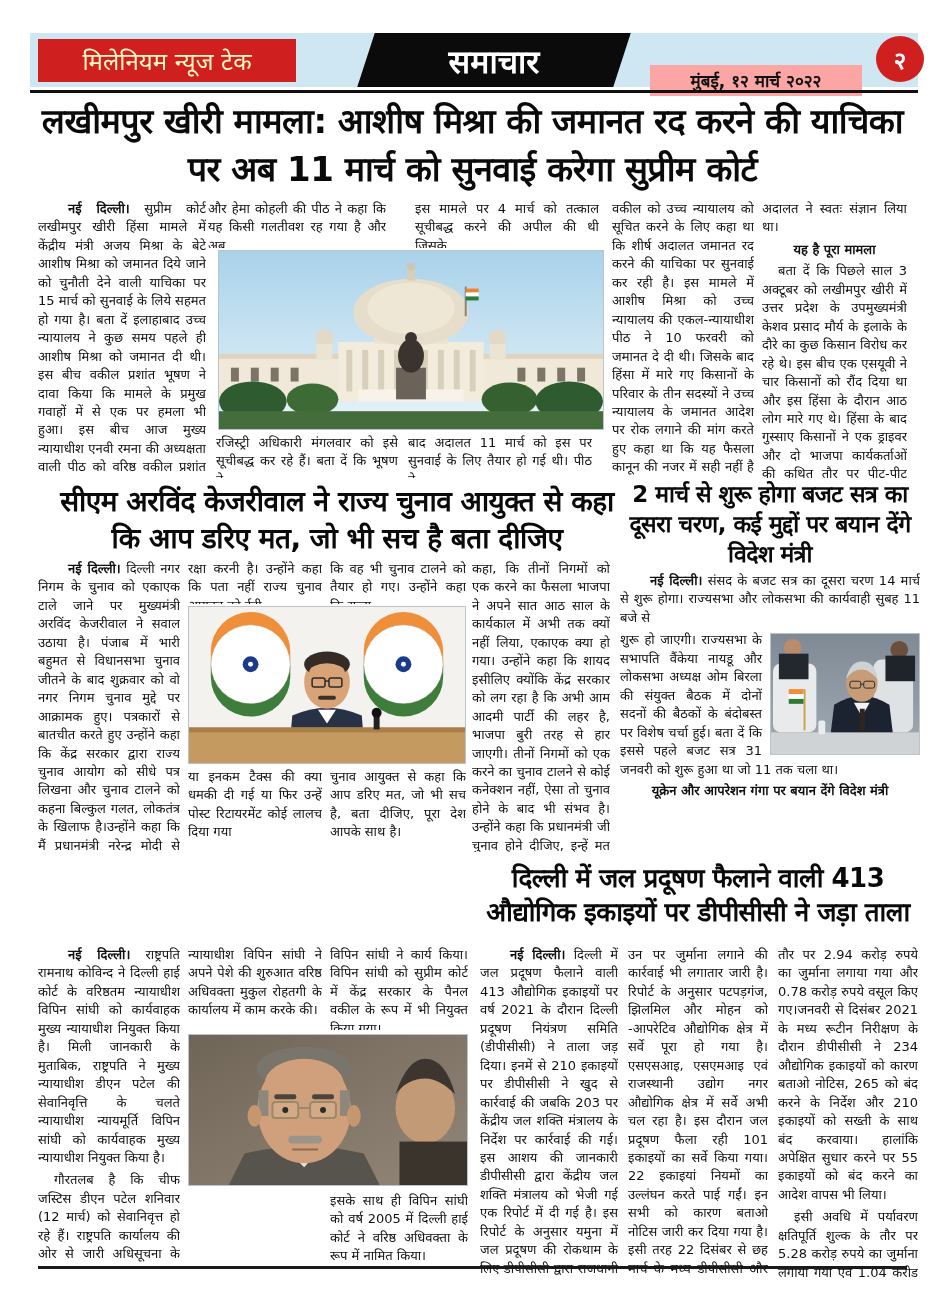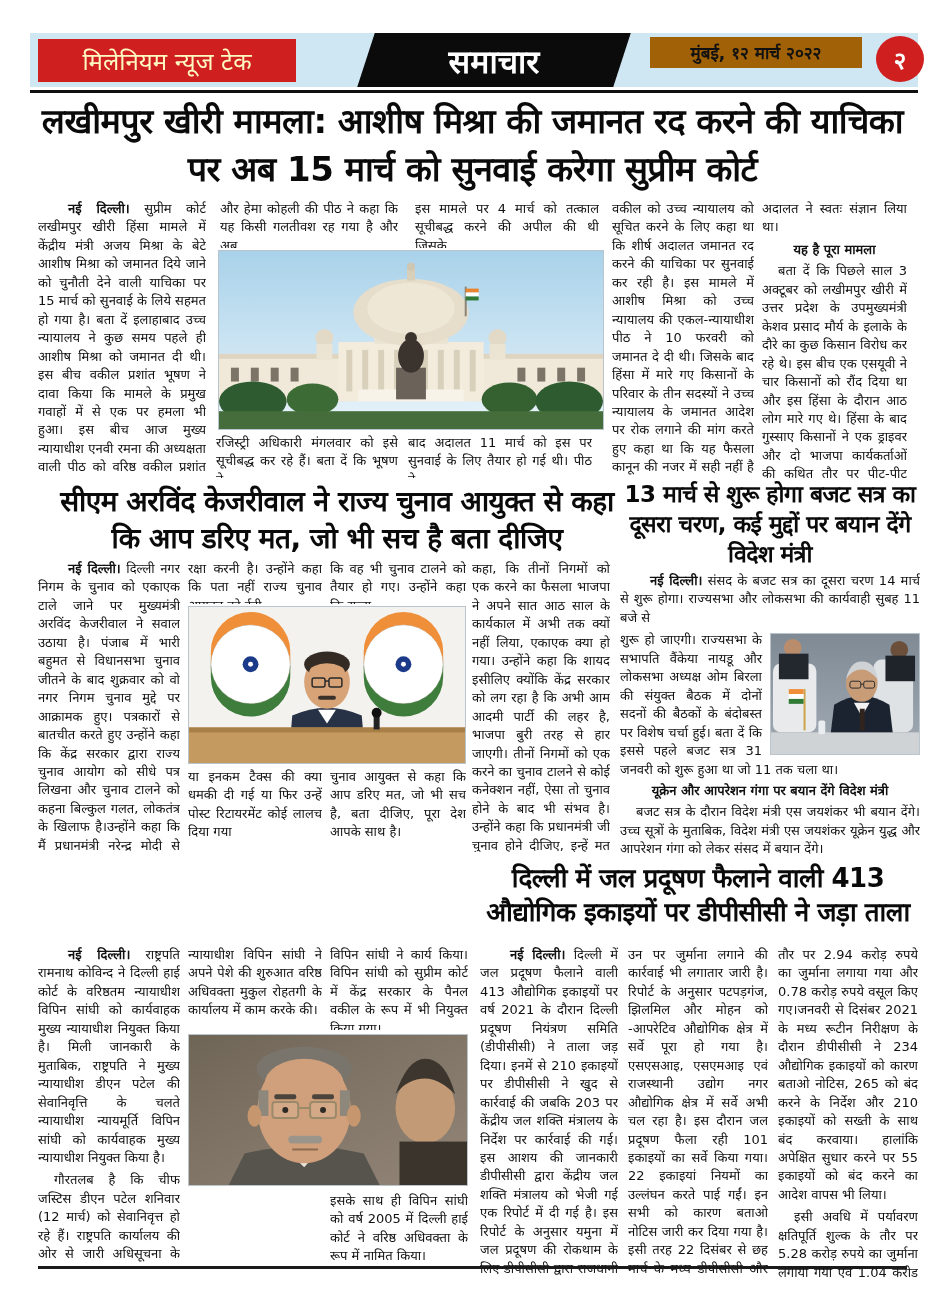--- a/index.html
+++ b/index.html
@@ -7,21 +7,21 @@
         font-family:"DejaVu Sans",sans-serif;color:#111;overflow:hidden;}
   
   .band{position:absolute;left:30px;top:33px;width:888px;height:54px;background:#cfe6f3;}
   .brandbox{position:absolute;left:38px;top:39px;width:258px;height:43px;background:#d01f1f;
             display:flex;align-items:center;justify-content:center;}
   .brandbox span{color:#fef9c3;font-weight:normal;font-size:24px;white-space:nowrap;}
   .sectab{position:absolute;left:366px;top:33px;width:256px;height:54px;background:#0b0b0b;
           transform:skewX(-18deg);}
   .sectab-label{position:absolute;left:366px;top:33px;width:256px;height:54px;display:flex;
           align-items:center;justify-content:center;color:#fff;font-weight:bold;font-size:32px;}
-  .datebox{position:absolute;left:650px;top:37px;width:212px;height:31px;background:#a16207;
+  .datebox{position:absolute;left:650px;top:65px;width:212px;height:31px;background:#fca5a5;
            display:flex;align-items:center;justify-content:center;font-weight:bold;font-size:17px;}
   .pagecircle{position:absolute;left:876px;top:36px;width:48px;height:46px;border-radius:50%;
            background:#d01f1f;display:flex;align-items:center;justify-content:center;
            color:#fff;font-weight:bold;font-size:24px;}
   .toprule{position:absolute;left:30px;top:90px;width:888px;height:3px;background:#101010;}
   .footrule{position:absolute;left:38px;top:1266px;width:869px;height:3px;background:#1a1a1a;}
   
   .hl{position:absolute;text-align:center;font-weight:bold;color:#0a0a0a;letter-spacing:-0.5px;}
   .hl1{left:34px;top:98px;width:877px;font-size:34px;line-height:1.4;}
   .hl2{left:50px;top:484px;width:574px;font-size:28px;line-height:1.32;}
@@ -46,27 +46,27 @@
   <div class="band"></div>
   <div class="brandbox">
     <span>मिलेनियम न्यूज टेक</span>
   </div>
   <div class="sectab"></div>
   <div class="sectab-label">समाचार</div>
   <div class="datebox">मुंबई, १२ मार्च २०२२</div>
   <div class="pagecircle">२</div>
   <div class="toprule"></div>
 
-  <h1 class="hl hl1" style="margin:0">लखीमपुर खीरी मामला: आशीष मिश्रा की जमानत रद करने की याचिका पर अब 15 मार्च को सुनवाई करेगा सुप्रीम कोर्ट</h1>
+  <h1 class="hl hl1" style="margin:0">लखीमपुर खीरी मामला: आशीष मिश्रा की जमानत रद करने की याचिका पर अब 11 मार्च को सुनवाई करेगा सुप्रीम कोर्ट</h1>
 
   <div class="tcol" style="left:38px;top:200px;width:168px;height:278px">
     <p class="indent"><b class="dl">नई दिल्ली।</b>
     <span>सुप्रीम कोर्ट लखीमपुर खीरी हिंसा मामले में केंद्रीय मंत्री अजय मिश्रा के बेटे आशीष मिश्रा को जमानत दिये जाने को चुनौती देने वाली याचिका पर 15 मार्च को सुनवाई के लिये सहमत हो गया है। बता दें इलाहाबाद उच्च न्यायालय ने कुछ समय पहले ही आशीष मिश्रा को जमानत दी थी। इस बीच वकील प्रशांत भूषण ने दावा किया कि मामले के प्रमुख गवाहों में से एक पर हमला भी हुआ। इस बीच आज मुख्य न्यायाधीश एनवी रमना की अध्यक्षता वाली पीठ को वरिष्ठ वकील प्रशांत भूषण ने बताया कि याचिका को शुक्रवार सूचीबद्ध किया जाना था लेकिन उसे अभी तक नहीं किया गया है। जिसका जवाब देते हुए जस्टिस ए एस बोपन्ना</span></p>
   </div>
-  <div class="tcol" style="left:220px;top:200px;width:178px;height:48px">
+  <div class="tcol" style="left:208px;top:200px;width:178px;height:48px">
     <p><span>और हेमा कोहली की पीठ ने कहा कि यह किसी गलतीवश रह गया है और अब</span></p>
   </div>
   <div class="tcol" style="left:415px;top:200px;width:184px;height:48px">
     <p><span>इस मामले पर 4 मार्च को तत्काल सूचीबद्ध करने की अपील की थी जिसके</span></p>
   </div>
 
   <div class="photo" style="left:218px;top:250px;width:386px;height:180px">
     <svg viewBox="0 0 386 180" preserveAspectRatio="none">
       <defs>
         <linearGradient id="sky1" x1="0" y1="0" x2="0" y2="1">
@@ -195,21 +195,21 @@
   <div class="tcol" style="left:188px;top:768px;width:134px;height:70px">
     <p><span>या इनकम टैक्स की क्या धमकी दी गई या फिर उन्हें पोस्ट रिटायरमेंट कोई लालच दिया गया</span></p>
   </div>
   <div class="tcol" style="left:330px;top:768px;width:136px;height:70px">
     <p><span>चुनाव आयुक्त से कहा कि आप डरिए मत, जो भी सच है, बता दीजिए, पूरा देश आपके साथ है।</span></p>
   </div>
   <div class="tcol" style="left:472px;top:560px;width:138px;height:292px">
     <p><span>कहा, कि तीनों निगमों को एक करने का फैसला भाजपा ने अपने सात आठ साल के कार्यकाल में अभी तक क्यों नहीं लिया, एकाएक क्या हो गया। उन्होंने कहा कि शायद इसीलिए क्योंकि केंद्र सरकार को लग रहा है कि अभी आम आदमी पार्टी की लहर है, भाजपा बुरी तरह से हार जाएगी। तीनों निगमों को एक करने का चुनाव टालने से कोई कनेक्शन नहीं, ऐसा तो चुनाव होने के बाद भी संभव है।उन्होंने कहा कि प्रधानमंत्री जी चुनाव होने दीजिए, इन्हें मत टालिए, चुनाव आयोग कमजोर होगा तो देश कमजोर होगा, हमें देश को मजबूत बनाना है।</span></p>
   </div>
 
-  <h2 class="hl hl3" style="margin:0">13 मार्च से शुरू होगा बजट सत्र का दूसरा चरण, कई मुद्दों पर बयान देंगे विदेश मंत्री</h2>
+  <h2 class="hl hl3" style="margin:0">2 मार्च से शुरू होगा बजट सत्र का दूसरा चरण, कई मुद्दों पर बयान देंगे विदेश मंत्री</h2>
 
   <div class="tcol" style="left:620px;top:572px;width:300px;height:288px">
     <p class="indent"><b class="dl">नई दिल्ली।</b>
     <span>संसद के बजट सत्र का दूसरा चरण 14 मार्च से शुरू होगा। राज्यसभा और लोकसभा की कार्यवाही सुबह 11 बजे से</span></p>
     <div>
       <span class="photo" style="position:relative;float:right;display:block;width:150px;height:122px;margin:2px 0 4px 8px">
         <svg viewBox="0 0 150 122" preserveAspectRatio="none">
           <defs>
             <linearGradient id="bg3" x1="0" y1="0" x2="0" y2="1">
               <stop offset="0" stop-color="#7f8a95"></stop>
@@ -235,21 +235,20 @@
           <rect x="18" y="56" width="15" height="5" fill="#ef8f3a"></rect>
           <rect x="18" y="61" width="15" height="5" fill="#ffffff"></rect>
           <rect x="18" y="66" width="15" height="5" fill="#2f7a35"></rect>
           <rect x="0" y="100" width="150" height="22" fill="#cfd3d6"></rect>
           <rect x="48" y="88" width="7" height="14" rx="2" fill="#e9edef"></rect>
         </svg>
       </span>
       <p style="margin:0"><span>शुरू हो जाएगी। राज्यसभा के सभापति वैंकेया नायडू और लोकसभा अध्यक्ष ओम बिरला की संयुक्त बैठक में दोनों सदनों की बैठकों के बंदोबस्त पर विशेष चर्चा हुई। बता दें कि इससे पहले बजट सत्र 31 जनवरी को शुरू हुआ था जो 11 तक चला था।</span></p>
     </div>
     <div class="subhead">यूक्रेन और आपरेशन गंगा पर बयान देंगे विदेश मंत्री</div>
-    <p class="indent"><span>बजट सत्र के दौरान विदेश मंत्री एस जयशंकर भी बयान देंगे। उच्च सूत्रों के मुताबिक, विदेश मंत्री एस जयशंकर यूक्रेन युद्ध और आपरेशन गंगा को लेकर संसद में बयान देंगे।</span></p>
 
   </div>
 
 
   <div class="tcol" style="left:38px;top:946px;width:142px;height:318px">
     <p class="indent"><b class="dl">नई दिल्ली।</b>
     <span>राष्ट्रपति रामनाथ कोविन्द ने दिल्ली हाई कोर्ट के वरिष्ठतम न्यायाधीश विपिन सांघी को कार्यवाहक मुख्य न्यायाधीश नियुक्त किया है। मिली जानकारी के मुताबिक, राष्ट्रपति ने मुख्य न्यायाधीश डीएन पटेल की सेवानिवृत्ति के चलते न्यायाधीश न्यायमूर्ति विपिन सांघी को कार्यवाहक मुख्य न्यायाधीश नियुक्त किया है।</span></p>
     <p class="indent"><span>गौरतलब है कि चीफ जस्टिस डीएन पटेल शनिवार (12 मार्च) को सेवानिवृत्त हो रहे हैं। राष्ट्रपति कार्यालय की ओर से जारी अधिसूचना के अनुसार, भारत के संविधान के अनुच्छेद 223 द्वारा प्रदत्त शक्ति का इस्तेमाल करते हुए राष्ट्रपति रामनाथ कोविन्द ने दिल्ली हाई कोर्ट के वरिष्ठतम न्यायाधीश न्यायमूर्ति विपिन सांघी को कार्यवाहक मुख्य न्यायाधीश नियुक्त किया है।गौरतलब है कि</span></p>
   </div>
   <div class="tcol" style="left:330px;top:946px;width:138px;height:84px">

